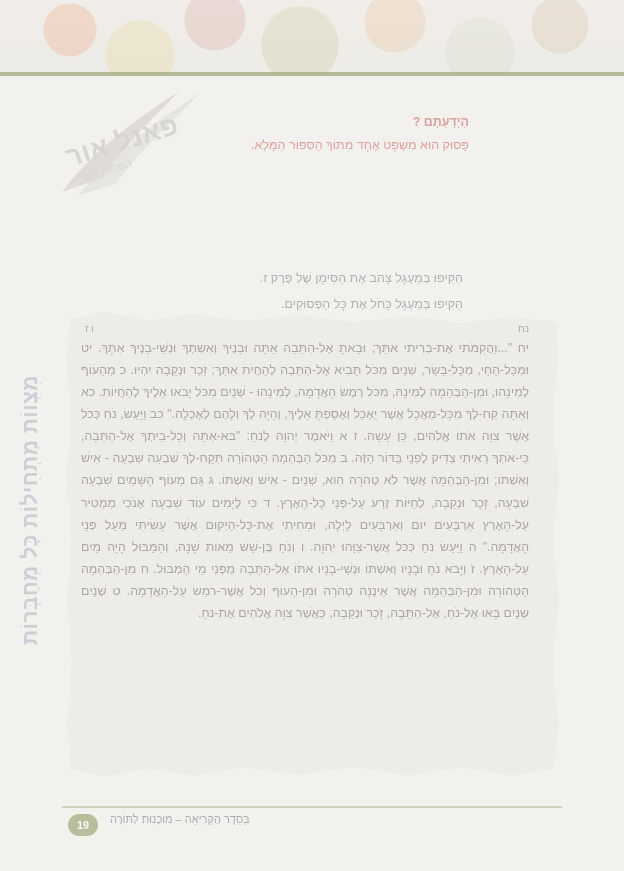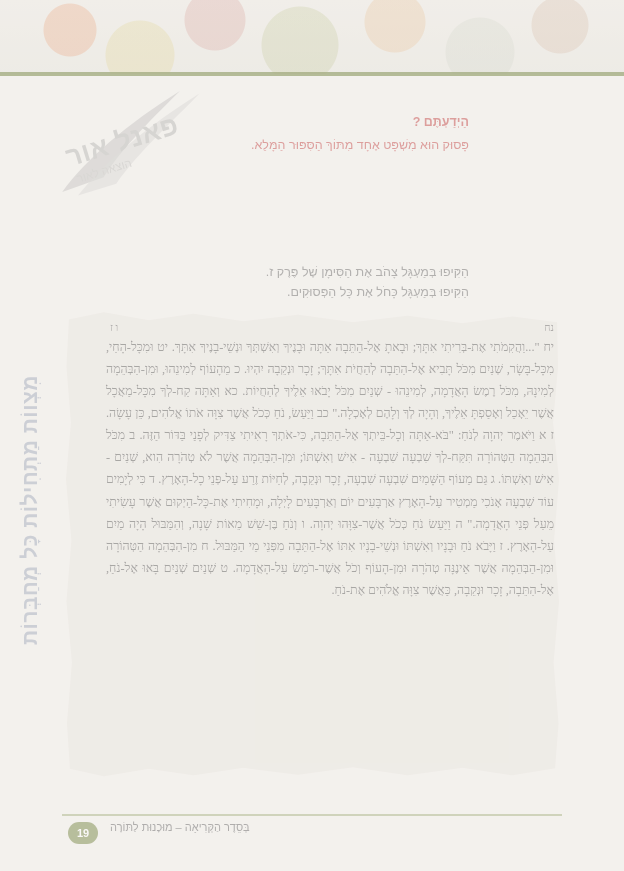--- a/index.html
+++ b/index.html
@@ -111,21 +111,21 @@
     right: 155px;
     top: 262px;
     width: 330px;
     direction: rtl;
     text-align: right;
     color: #4a4a4a;
     font-size: 12.5px;
     line-height: 1.62;
     opacity: 0.62;
   }
-  #instructions p { margin: 0; }
+  #instructions p { margin: 6px; }
 
   
   #side-title {
     position: absolute;
     left: 18px;
     top: 300px;
     width: 420px;
     transform-origin: left top;
     transform: rotate(-90deg) translate(-420px, 0);
     text-align: center;
@@ -152,29 +152,28 @@
       1% 2%, 8% 0.5%, 17% 2.2%, 26% 0.8%, 36% 2.4%, 47% 1.0%, 58% 2.6%, 69% 1.2%,
       80% 2.8%, 90% 1.4%, 99% 2.6%,
       99.2% 12%, 98.2% 24%, 99.4% 36%, 98.4% 49%, 99.4% 62%, 98.3% 75%, 99.3% 88%, 98.6% 97.5%,
       90% 99%, 80% 97.4%, 69% 99%, 58% 97.3%, 47% 98.9%, 36% 97.4%, 26% 99%, 17% 97.6%, 8% 99.2%, 1.2% 97.6%,
       0.6% 88%, 1.6% 75%, 0.5% 62%, 1.5% 49%, 0.4% 36%, 1.4% 24%, 0.5% 12%
     );
   }
 
   #scroll-content {
     position: absolute;
-    left: 100px;
+    left: 75px;
     top: 322px;
     width: 458px;
     height: 448px;
     direction: rtl;
     text-align: right;
     color: #5a5a5a;
     opacity: 0.78;
-    font-family: Liberation Serif, serif;
   }
 
   .verse-header {
     display: flex;
     flex-direction: row-reverse;
     justify-content: space-between;
     align-items: center;
     font-size: 10.5px;
     color: #6a6a6a;
     padding: 0 4px 3px 10px;
@@ -188,21 +187,20 @@
     padding: 0 4px 0 6px;
   }
 
   
   #footer {
     position: absolute;
     left: 0;
     top: 806px;
     width: 624px;
     height: 44px;
-    margin-top: 8px;
   }
   #footer-rule {
     position: absolute;
     left: 62px;
     top: 0;
     width: 500px;
     height: 2px;
     background: #8a9a5a;
     opacity: 0.55;
   }

